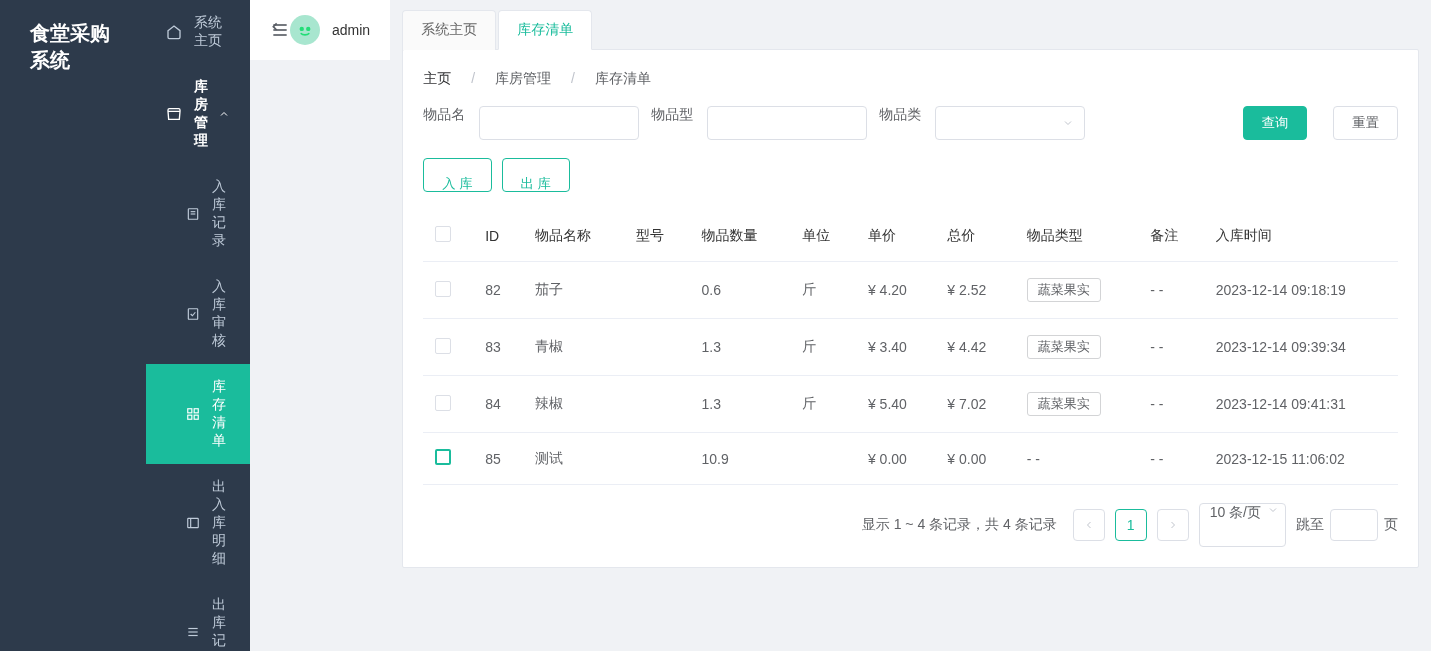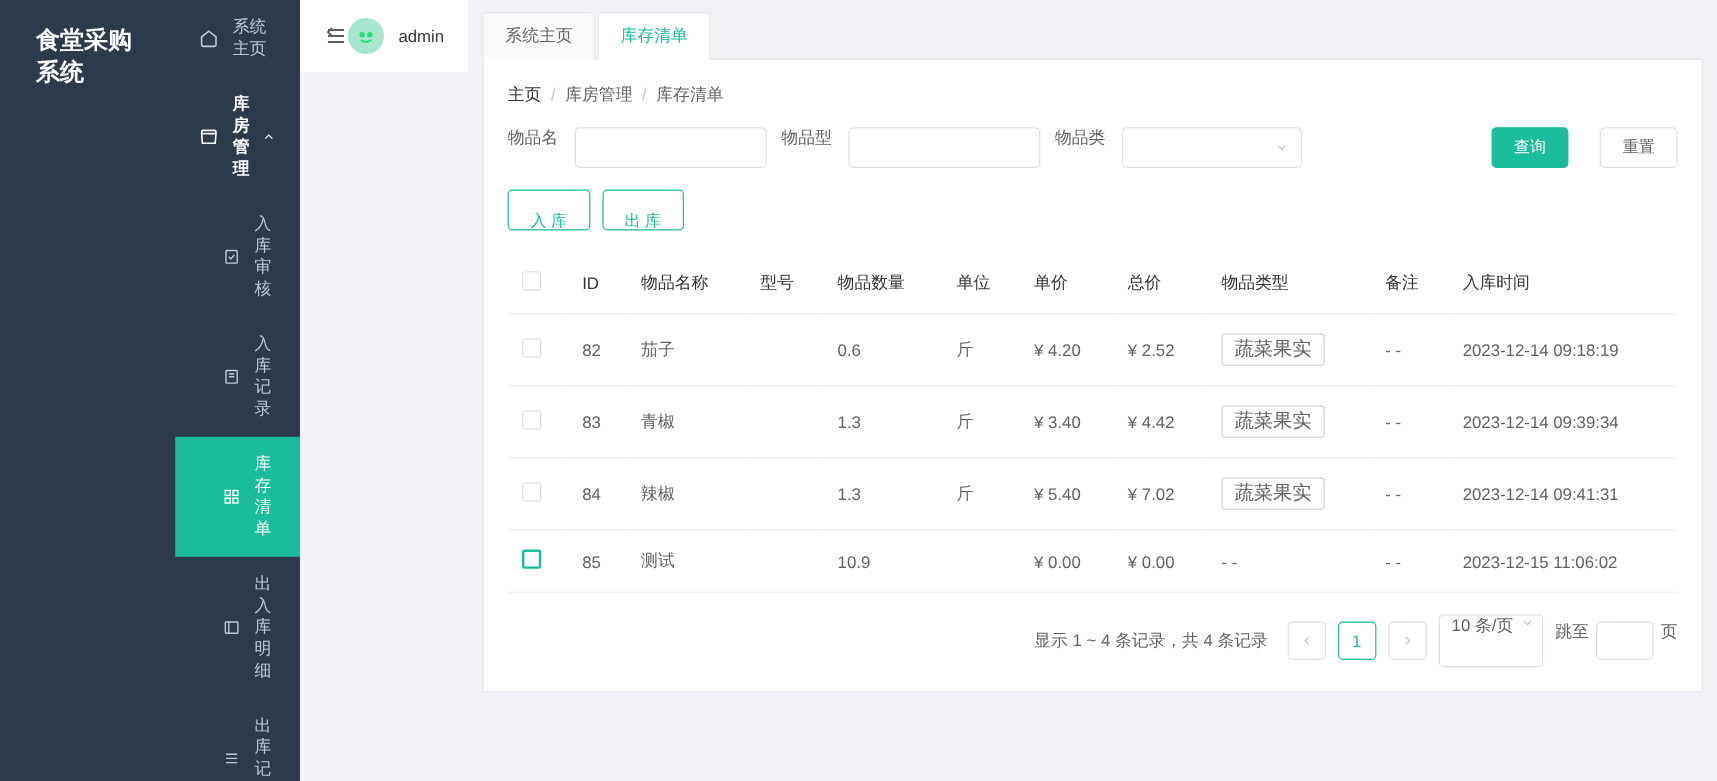--- a/index.html
+++ b/index.html
@@ -17,47 +17,47 @@
 .main{flex:1;display:flex;min-width:0}
 .top-bar{height:60px;background:#fff;display:flex;align-items:center;padding:0 20px}
 .hamburger{cursor:pointer;color:#5a5e66}
 .top-bar-right{margin-left:auto;display:flex;align-items:center;gap:12px}
 .avatar{width:30px;height:30px;border-radius:50%;background:#a8e6cf;display:flex;align-items:center;justify-content:center;overflow:hidden}
 .content-wrap{flex:1;padding:10px 12px 12px;overflow:auto}
 .tabs{display:flex;gap:0;margin-bottom:0}
 .tab{padding:10px 18px;background:#fafafa;border:1px solid #e4e7ed;border-bottom:none;cursor:pointer;color:#666;border-radius:4px 4px 0 0;margin-right:2px}
 .tab.active{background:#fff;color:#1abc9c;border-bottom:1px solid #fff;position:relative;z-index:1}
 .card{background:#fff;border:1px solid #e4e7ed;border-radius:2px;padding:20px;margin-top:-1px}
-.breadcrumb{display:flex;gap:8px;margin-bottom:18px;color:#606266}
+.breadcrumb{display:flex;gap:20px;margin-bottom:18px;color:#606266}
 .breadcrumb .sep{color:#c0c4cc}
 .breadcrumb span:first-child{color:#303133;font-weight:500}
 .filter-row{display:flex;align-items:flex-start;gap:12px;margin-bottom:18px;flex-wrap:nowrap}
 .filter-label{color:#606266;white-space:nowrap;width:44px;overflow:hidden}
 .filter-input{height:34px;border:1px solid #dcdfe6;border-radius:4px;padding:0 10px;width:160px;outline:none}
 .filter-select{height:34px;border:1px solid #dcdfe6;border-radius:4px;padding:0 30px 0 10px;width:150px;position:relative;display:inline-flex;align-items:center;color:#c0c4cc;cursor:pointer}
 .filter-select .chev{position:absolute;right:10px;color:#c0c4cc}
 .filter-actions{margin-left:auto;display:flex;gap:26px}
 .btn{height:34px;padding:0 18px;border-radius:4px;border:1px solid #dcdfe6;background:#fff;cursor:pointer;color:#606266}
 .btn-primary{background:#1abc9c;border-color:#1abc9c;color:#fff}
 .action-btns{display:flex;gap:10px;margin-bottom:18px}
 .btn-outline-green{border:1px solid #1abc9c;color:#1abc9c;background:#fff;height:34px;padding:16px 18px;border-radius:4px;cursor:pointer}
 .table{width:100%;border-collapse:collapse}
 .table th,.table td{text-align:left;padding:16px 12px;border-bottom:1px solid #ebeef5;color:#606266}
 .table th{color:#333;font-weight:400;background:#fff}
 .checkbox{width:16px;height:16px;border:1px solid #dcdfe6;border-radius:2px;display:inline-block;cursor:pointer}
 .checkbox.green{border-color:#1abc9c;border-width:2px}
-.tag{display:inline-block;padding:2px 10px;border:1px solid #d3d4d6;border-radius:3px;color:#606266;background:#fff;font-size:16px}
+.tag{display:inline-block;padding:2px 10px;border:1px solid #d3d4d6;border-radius:3px;color:#606266;background:#fff;font-size:13px}
 .pager{display:flex;align-items:center;justify-content:flex-end;gap:10px;margin-top:18px;color:#606266}
 .pager-info{margin-right:6px}
 .pg-btn{width:32px;height:32px;border:1px solid #dcdfe6;border-radius:4px;background:#fff;display:flex;align-items:center;justify-content:center;cursor:pointer;color:#606266}
 .pg-btn.disabled{color:#c0c4cc;cursor:not-allowed}
 .pg-btn.active{border-color:#1abc9c;color:#1abc9c}
 .pg-select{height:44px;border:1px solid #dcdfe6;border-radius:4px;padding:0 24px 0 10px;display:inline-flex;align-items:flex-start;position:relative;cursor:pointer}
 .pg-select .chev{position:absolute;right:6px;color:#c0c4cc}
-.pg-jump{display:flex;align-items:flex-start;gap:6px}
+.pg-jump{display:flex;align-items:center;gap:6px}
 .pg-jump input{width:48px;height:32px;border:1px solid #dcdfe6;border-radius:4px;text-align:center;outline:none}
 svg{display:block}
 </style>
 </head>
 <body>
 
 <div class="layout">
   <aside class="sidebar">
     <div class="sidebar-header">食堂采购系统</div>
     <nav class="menu">
@@ -80,34 +80,34 @@
           <span class="arrow">
               <svg width="12" height="12" viewBox="0 0 24 24" fill="none" stroke="currentColor" stroke-width="2">
                 <polyline points="18 15 12 9 6 15"></polyline>
               </svg>
             </span>
         </div>
         <div class="menu-item">
           <span class="menu-icon">
               <svg width="14" height="14" viewBox="0 0 24 24" fill="none" stroke="currentColor" stroke-width="2">
                 <rect x="4" y="3" width="16" height="18" rx="1"></rect>
-                <polyline points="8 12 11 15 16 9"></polyline>
-              </svg>
-            </span>
-          <span>入库审核</span>
-        </div>
-        <div class="menu-item">
-          <span class="menu-icon">
-              <svg width="14" height="14" viewBox="0 0 24 24" fill="none" stroke="currentColor" stroke-width="2">
-                <rect x="4" y="3" width="16" height="18" rx="1"></rect>
                 <line x1="8" y1="8" x2="16" y2="8"></line>
                 <line x1="8" y1="12" x2="16" y2="12"></line>
               </svg>
             </span>
           <span>入库记录</span>
+        </div>
+        <div class="menu-item">
+          <span class="menu-icon">
+              <svg width="14" height="14" viewBox="0 0 24 24" fill="none" stroke="currentColor" stroke-width="2">
+                <rect x="4" y="3" width="16" height="18" rx="1"></rect>
+                <polyline points="8 12 11 15 16 9"></polyline>
+              </svg>
+            </span>
+          <span>入库审核</span>
         </div>
         <div class="menu-item active">
           <span class="menu-icon">
               <svg width="14" height="14" viewBox="0 0 24 24" fill="none" stroke="currentColor" stroke-width="2">
                 <rect x="3" y="3" width="7" height="7"></rect>
                 <rect x="14" y="3" width="7" height="7"></rect>
                 <rect x="3" y="14" width="7" height="7"></rect>
                 <rect x="14" y="14" width="7" height="7"></rect>
               </svg>
             </span>

